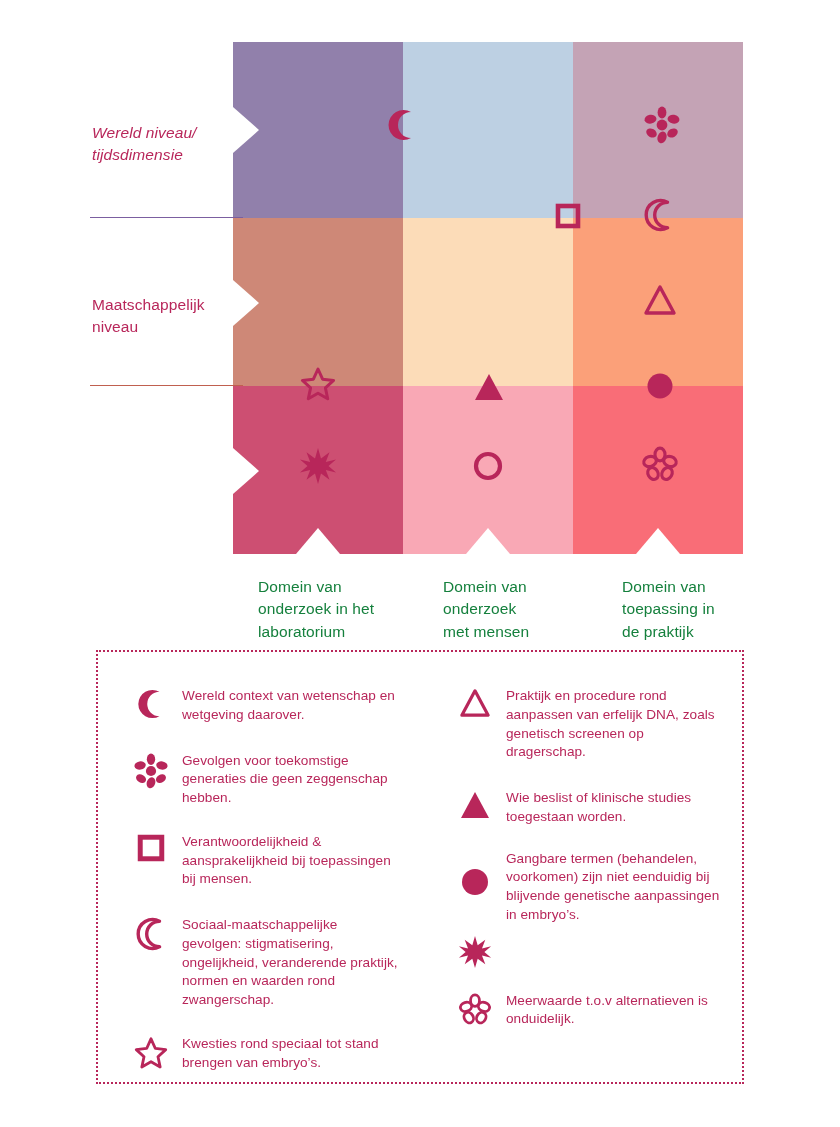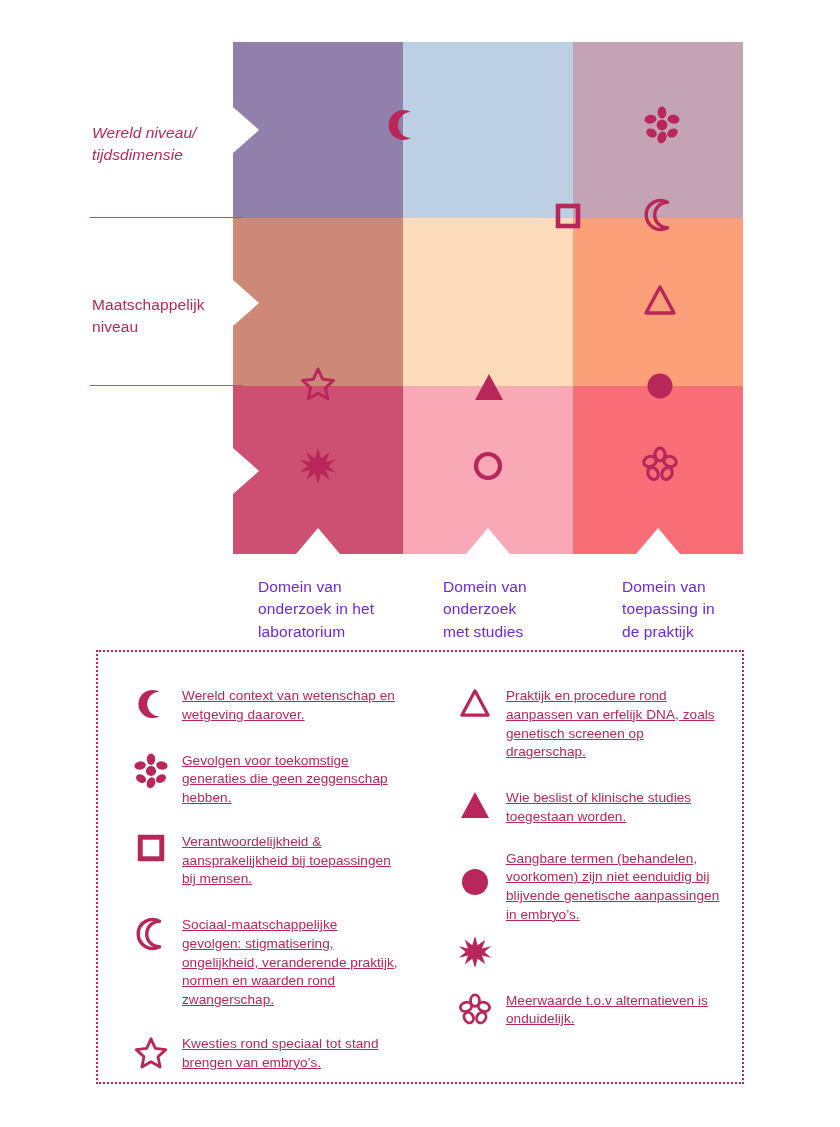--- a/index.html
+++ b/index.html
@@ -49,35 +49,34 @@
     font-size:15.5px;line-height:1.45;
     color:#b8265a;
     text-align:left;
     letter-spacing:.1px;
   }
 
   
   .col-label{
     position:absolute;top:576px;
     font-size:15.5px;line-height:1.45;
-    color:#6d28d9;
+    color:#15803d;
     width:150px;
     letter-spacing:.1px;
   }
 
   
   #legend{
     position:absolute;left:96px;top:650px;width:648px;height:434px;
     border:2px dotted #b8265a;
     box-sizing:border-box;
   }
   #legend-inner{
     position:absolute;left:0;top:0;width:100%;height:100%;
     display:flex;
-    text-decoration:underline;
   }
   .legend-col{flex:1 1 0;padding:34px 18px 0 22px;box-sizing:border-box;}
   .legend-col.right{padding-left:26px;}
   .legend-item{display:flex;align-items:flex-start;margin-bottom:20px;}
   .legend-gfx{
     width:62px;min-width:62px;
     display:flex;align-items:center;justify-content:center;
     padding-top:2px;
   }
   .legend-txt{
@@ -212,21 +211,21 @@
 
 
   <div class="col-label" style="left:258px;">
     <div>Domein van</div>
     <div>onderzoek in het</div>
     <div>laboratorium</div>
   </div>
   <div class="col-label" style="left:443px;">
     <div>Domein van</div>
     <div>onderzoek</div>
-    <div>met studies</div>
+    <div>met mensen</div>
   </div>
   <div class="col-label" style="left:622px;">
     <div>Domein van</div>
     <div>toepassing in</div>
     <div>de praktijk</div>
   </div>
 
   <div id="legend">
     <div id="legend-inner">
 

